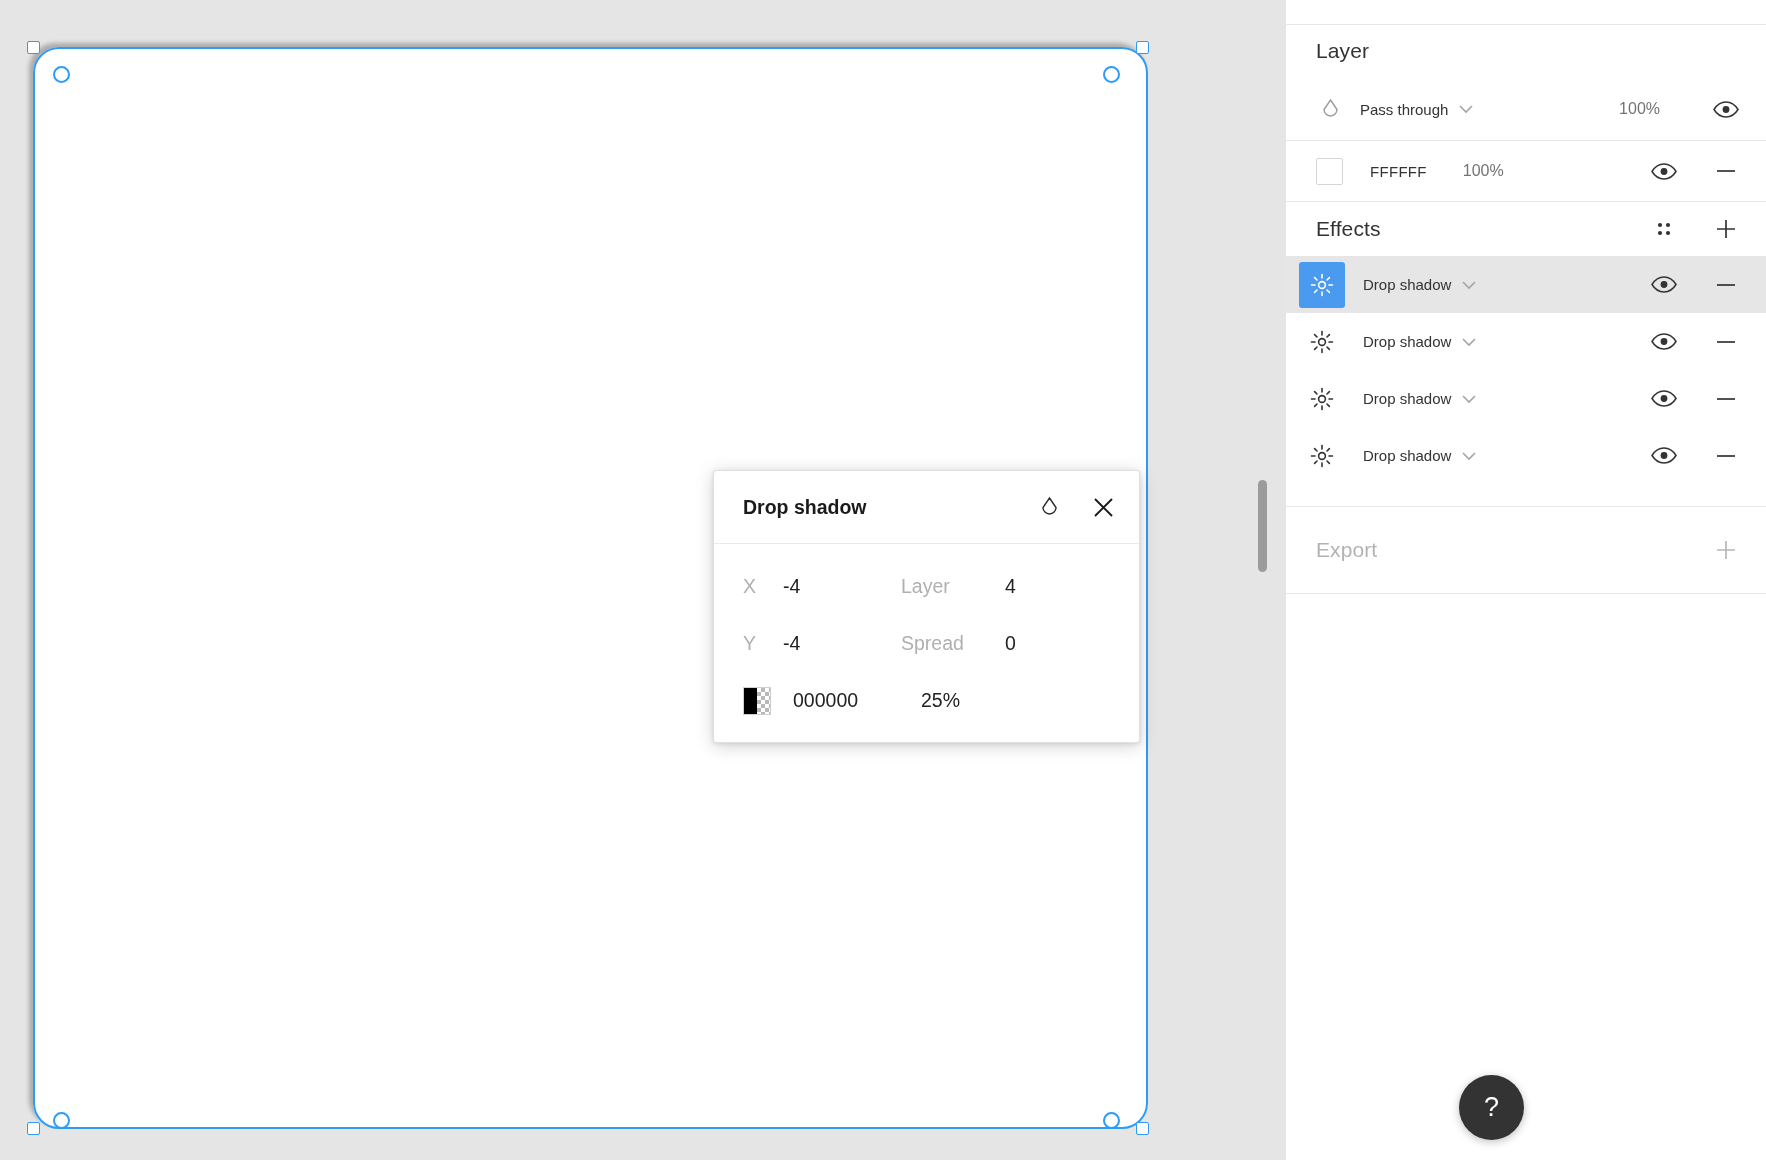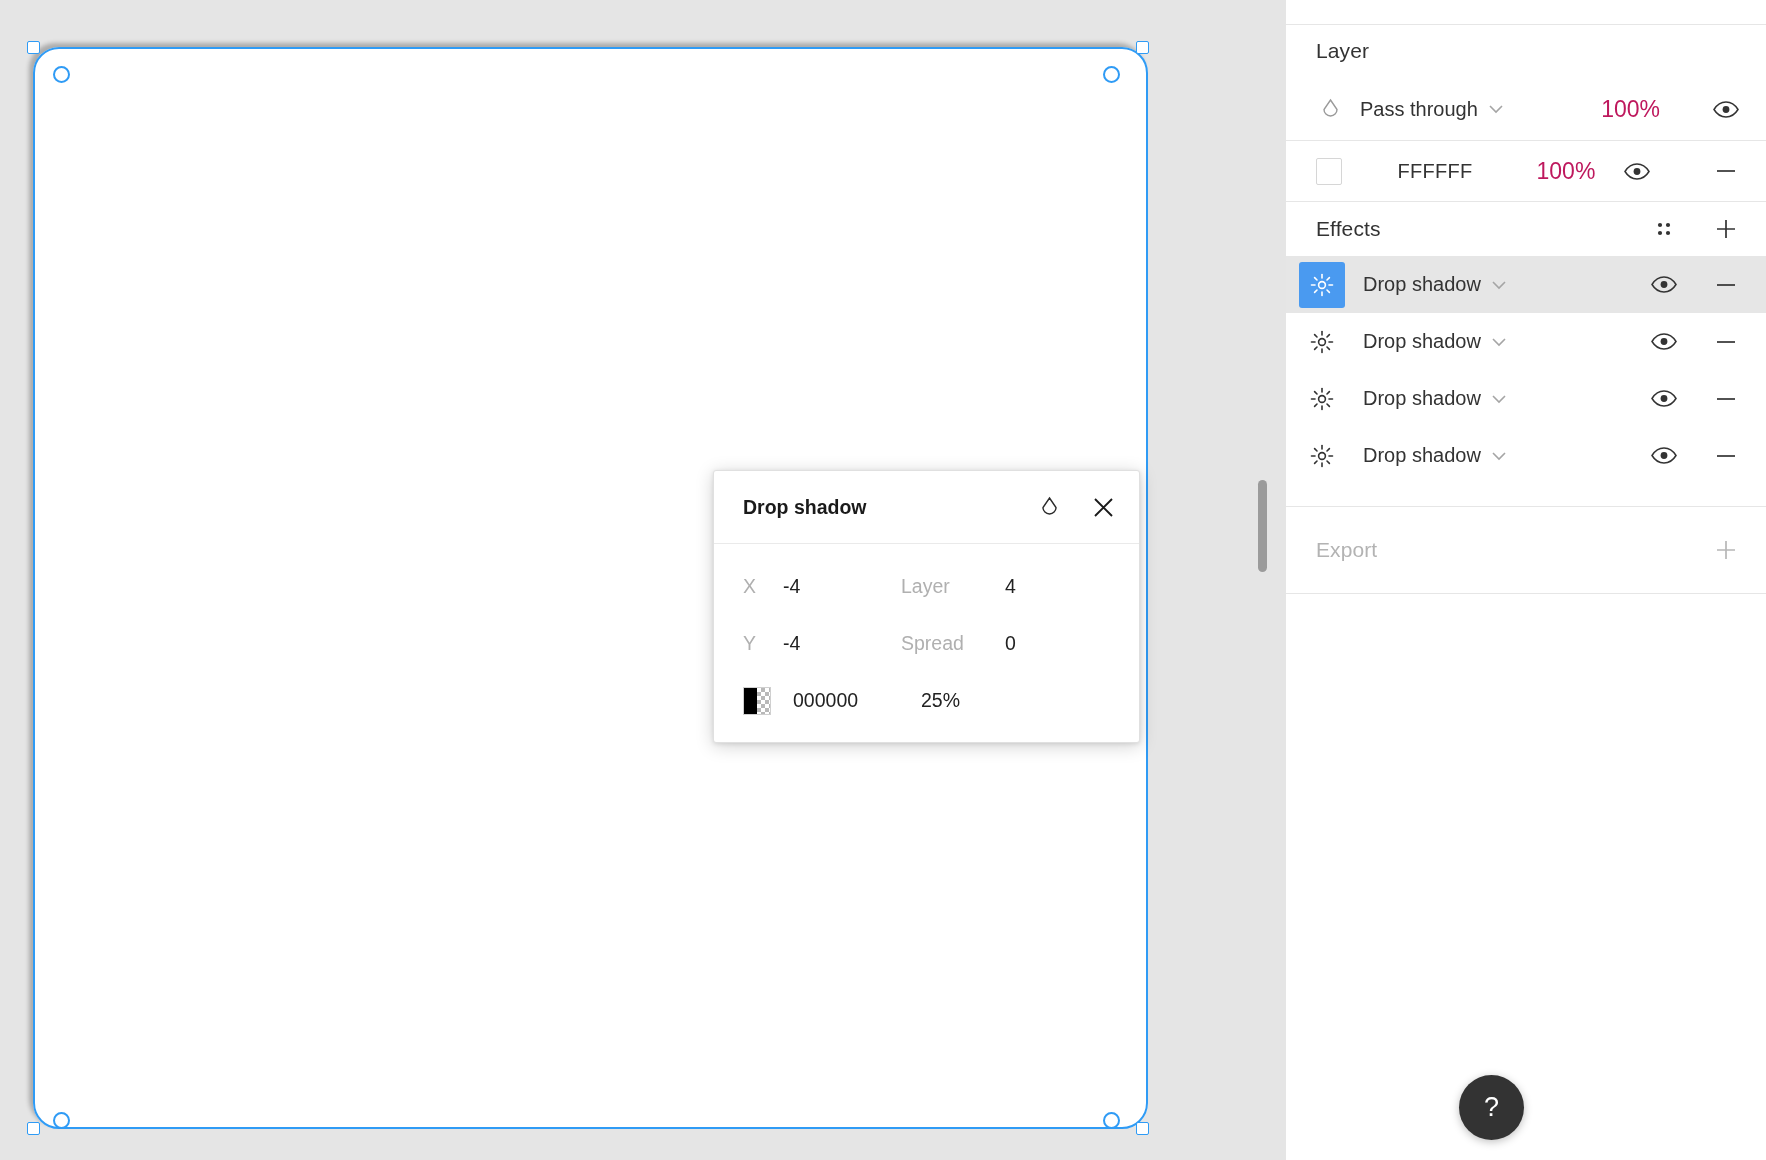--- a/index.html
+++ b/index.html
@@ -101,23 +101,23 @@
   }
   .row.selected { background: #e6e6e6; }
 
   .icon-btn {
     display: inline-flex; align-items: center; justify-content: center;
     width: 28px; height: 28px;
     color: #333333;
   }
   .icon-btn svg { display: block; }
 
-  .label-text { font-size: 20px; color: #333333; }
+  .label-text { font-size: 15px; color: #333333; }
   .label-text.mono { letter-spacing: 0.3px; }
-  .val-text { font-size: 23px; color: #be185d; }
+  .val-text { font-size: 16px; color: #737373; }
 
   .chev { margin-left: 10px; color: #a5a5a5; display: inline-flex; }
 
   .swatch-white {
     width: 27px; height: 27px;
     background: #ffffff;
     border: 1px solid #d6d6d6;
     border-radius: 2px;
   }
 
@@ -247,21 +247,21 @@
         <span class="icon-btn">
           <svg width="26" height="17" viewBox="0 0 26 17">
               <path d="M1 8.5 C5 2 10 1 13 1 C16 1 21 2 25 8.5 C21 15 16 16 13 16 C10 16 5 15 1 8.5 Z" fill="none" stroke="#333" stroke-width="1.5"></path>
               <circle cx="13" cy="8.5" r="3.4" fill="#333"></circle>
             </svg>
         </span>
       </div>
     </div>
 
     <div class="section">
-      <div class="row" style="height:60px;gap:28px;">
+      <div class="row" style="height:60px;">
         <span class="swatch-white"></span>
         <span class="label-text mono" style="margin-left:27px;">FFFFFF</span>
         <span class="val-text" style="margin-left:36px;">100%</span>
         <span class="icon-btn" style="margin-left:auto;">
           <svg width="26" height="17" viewBox="0 0 26 17">
               <path d="M1 8.5 C5 2 10 1 13 1 C16 1 21 2 25 8.5 C21 15 16 16 13 16 C10 16 5 15 1 8.5 Z" fill="none" stroke="#333" stroke-width="1.5"></path>
               <circle cx="13" cy="8.5" r="3.4" fill="#333"></circle>
             </svg>
         </span>
         <span class="icon-btn" style="margin-left:34px;">

